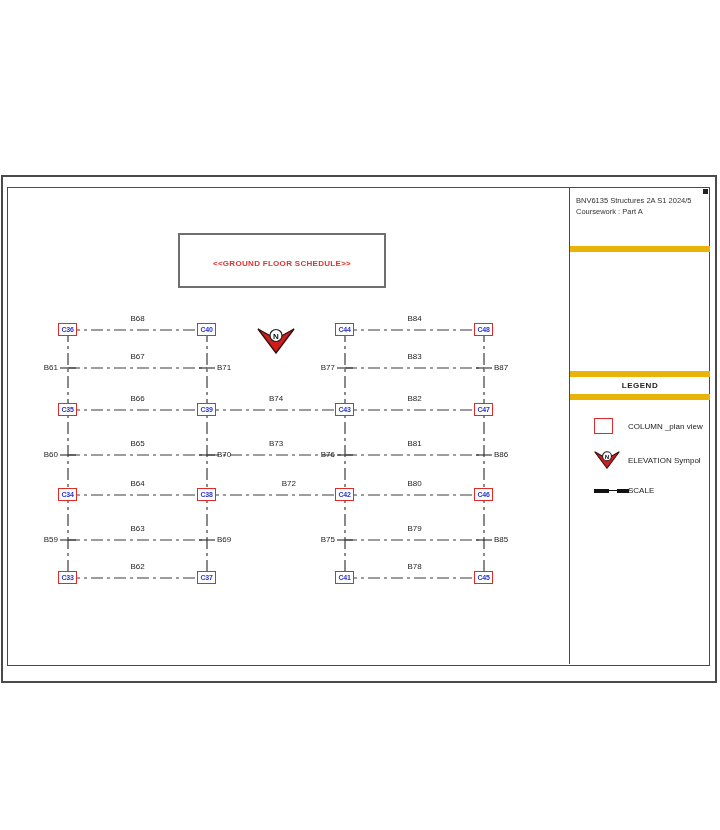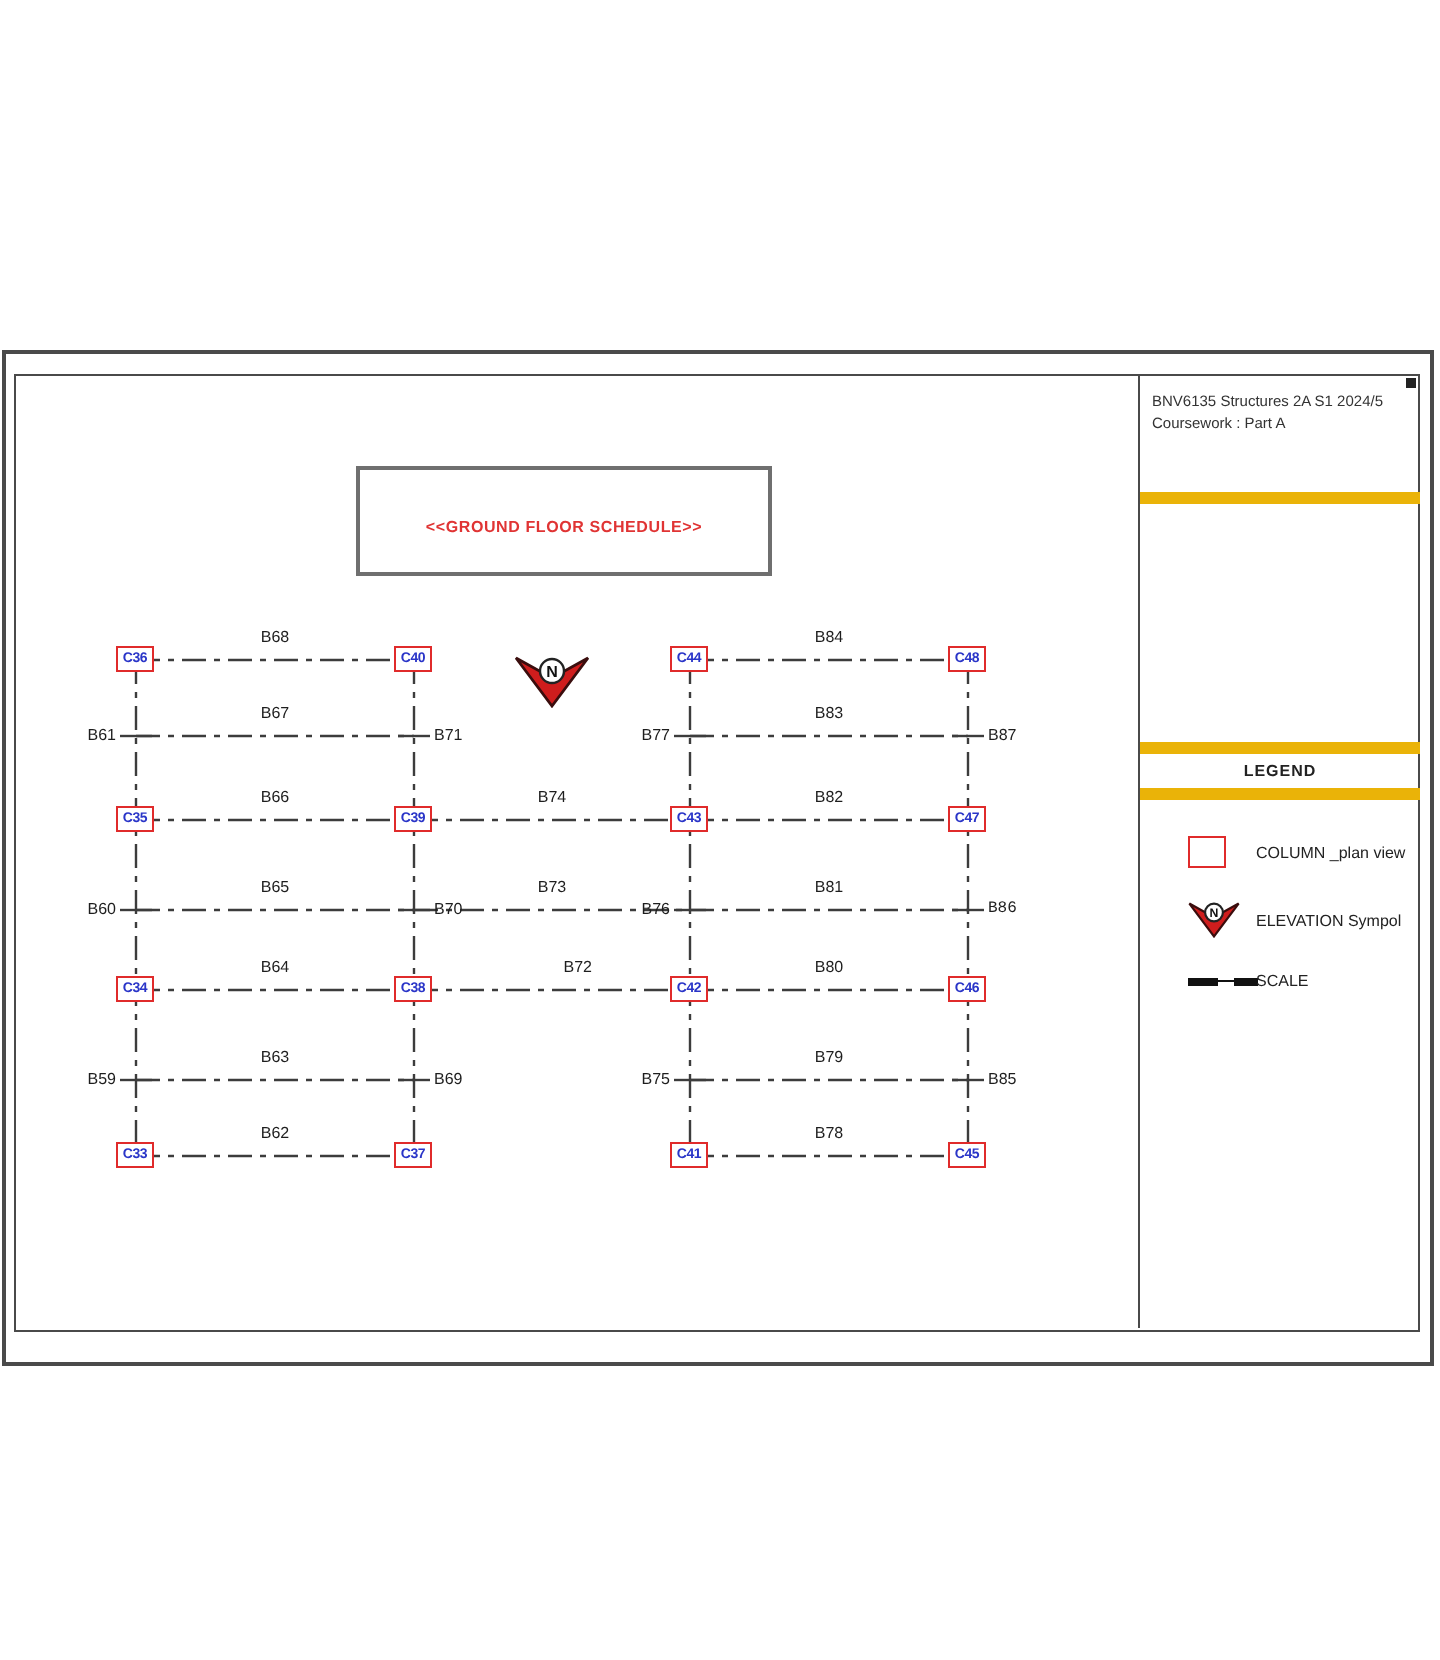--- a/index.html
+++ b/index.html
@@ -96,21 +96,21 @@
   <div class="beam-label vl" style="left: 28px; top: 363px; width: 30px;">B61</div>
       <div class="beam-label vl" style="left: 28px; top: 450px; width: 30px;">B60</div>
       <div class="beam-label vl" style="left: 28px; top: 535px; width: 30px;">B59</div>
       <div class="beam-label vr" style="left: 217px; top: 363px; width: 30px;">B71</div>
       <div class="beam-label vr" style="left: 217px; top: 450px; width: 30px;">B70</div>
       <div class="beam-label vr" style="left: 217px; top: 535px; width: 30px;">B69</div>
       <div class="beam-label vl" style="left: 305px; top: 363px; width: 30px;">B77</div>
       <div class="beam-label vl" style="left: 305px; top: 450px; width: 30px; text-align: right;">B76</div>
       <div class="beam-label vl" style="left: 305px; top: 535px; width: 30px;">B75</div>
       <div class="beam-label vr" style="left: 494px; top: 363px; width: 30px;">B87</div>
-      <div class="beam-label vr" style="left: 494px; top: 450px; width: 30px; font-family: Liberation Mono, monospace;">B86</div>
+      <div class="beam-label vr" style="left: 494px; top: 450px; width: 30px;">B86</div>
       <div class="beam-label vr" style="left: 494px; top: 535px; width: 30px;">B85</div>
       <div class="beam-label h" style="left: 117.5px; top: 314px; width: 40px;">B68</div>
       <div class="beam-label h" style="left: 117.5px; top: 352px; width: 40px;">B67</div>
       <div class="beam-label h" style="left: 117.5px; top: 394px; width: 40px;">B66</div>
       <div class="beam-label h" style="left: 117.5px; top: 439px; width: 40px;">B65</div>
       <div class="beam-label h" style="left: 117.5px; top: 479px; width: 40px;">B64</div>
       <div class="beam-label h" style="left: 117.5px; top: 524px; width: 40px;">B63</div>
       <div class="beam-label h" style="left: 117.5px; top: 562px; width: 40px;">B62</div>
       <div class="beam-label h" style="left: 256px; top: 394px; width: 40px;">B74</div>
       <div class="beam-label h" style="left: 256px; top: 439px; width: 40px;">B73</div>

